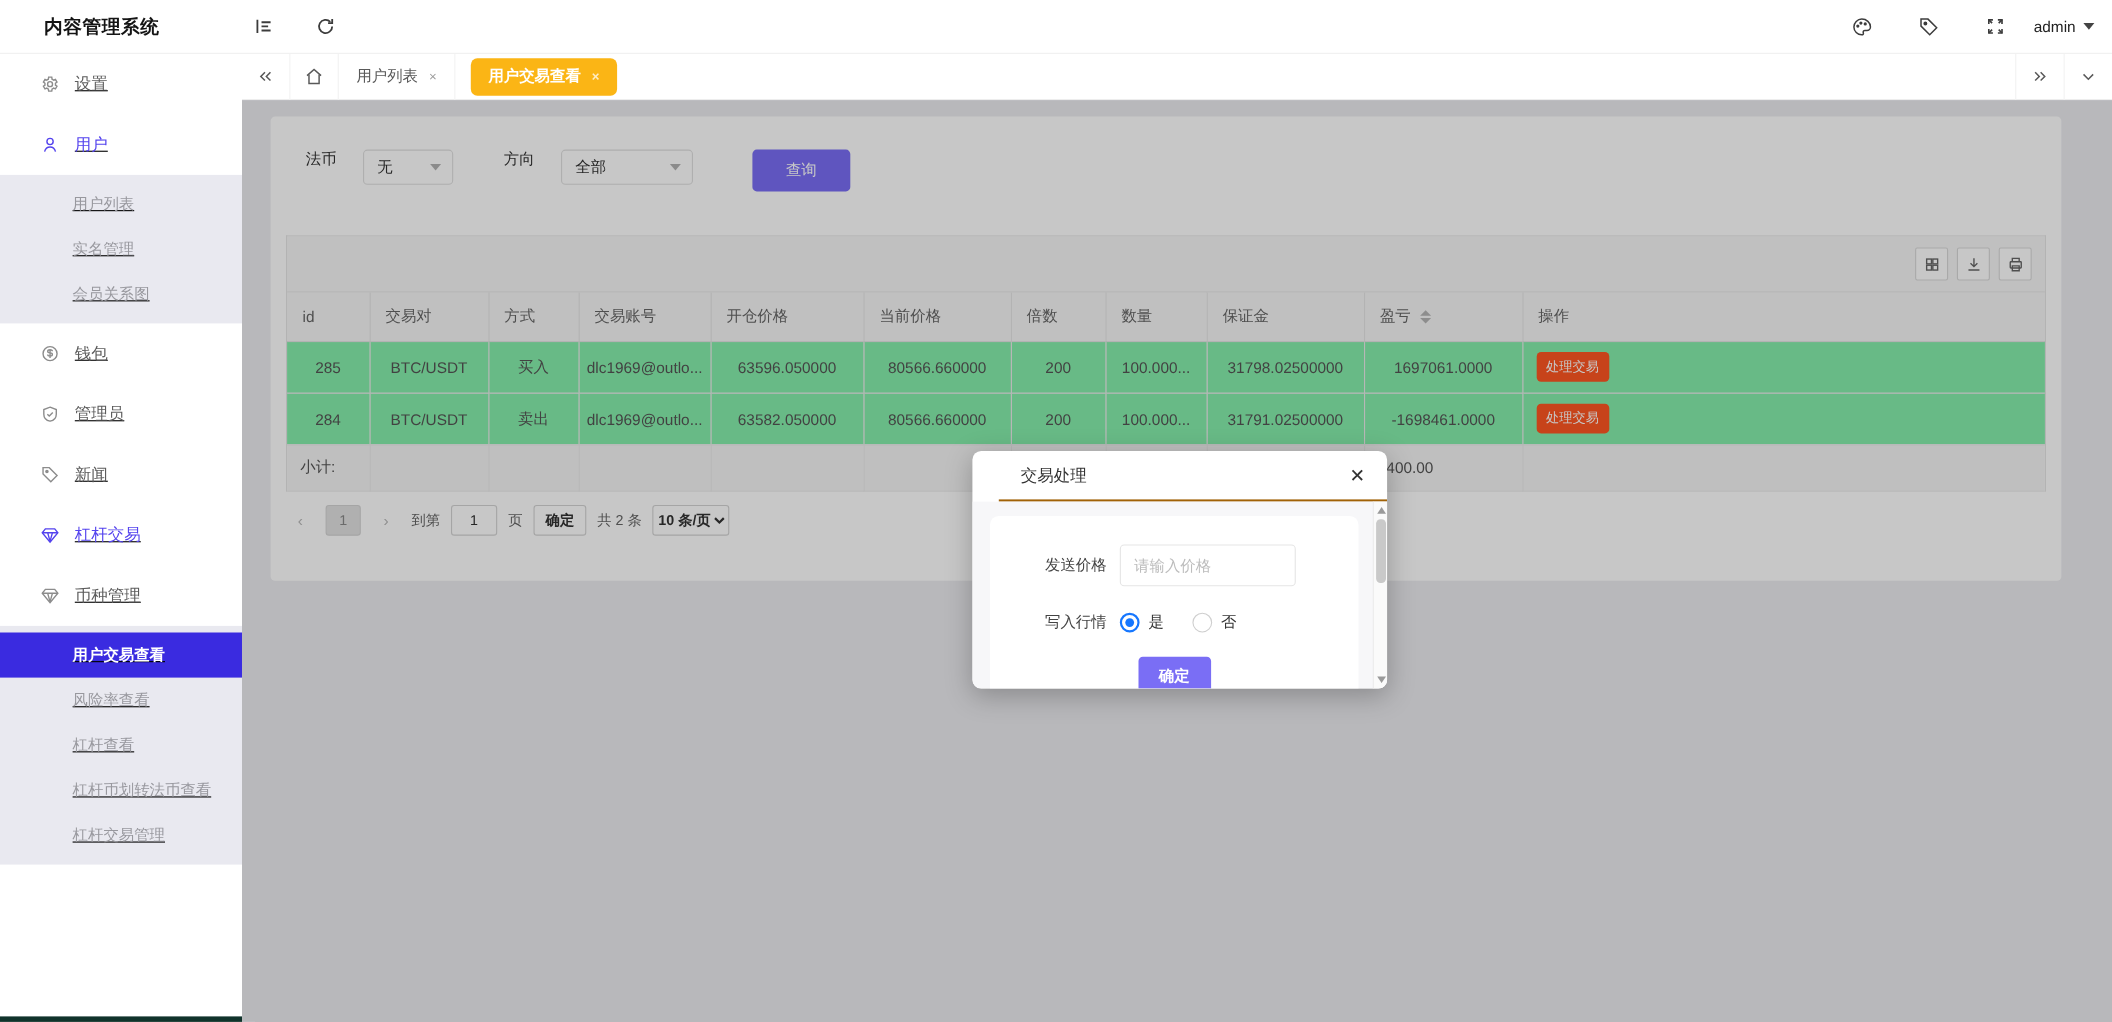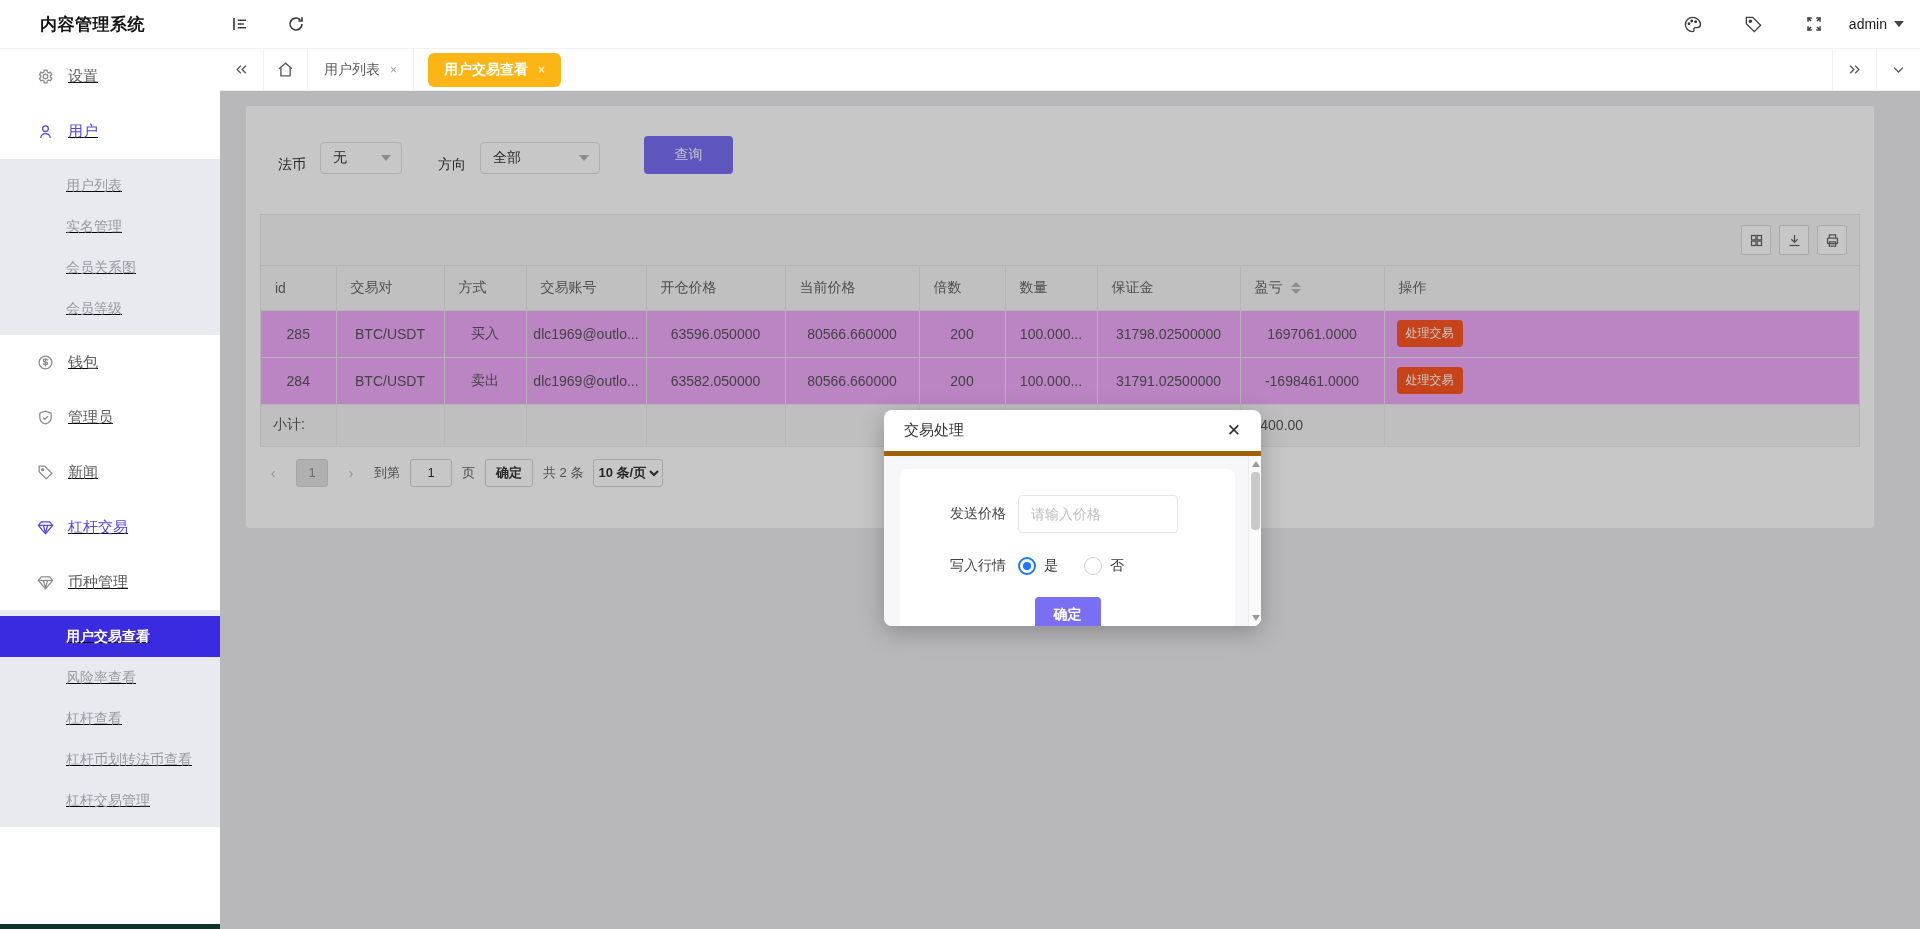--- a/index.html
+++ b/index.html
@@ -37,39 +37,39 @@
   .tab .x { font-size:12px; color:#9a9a9a; }
   .tab.active { background:#fbb515; color:#fff; font-weight:bold; height:34px; border-radius:6px; margin-left:14px; border:none; padding:0 16px; }
   .tab.active .x { color:rgba(255,255,255,.75); }
   .tabbar-right { margin-left:auto; display:flex; }
   .tabbar-right .tbtn { border-right:none; border-left:1px solid #f2f2f2; }
 
   
   .content { position:absolute; left:220px; top:91px; width:1700px; height:838px; background:#ececf0; overflow:hidden; }
   .card { position:absolute; left:26px; top:15px; width:1628px; height:422px; background:#fff; border-radius:4px; }
 
-  .filters { display:flex; align-items:flex-end; gap:14px; padding:30px 0 0 32px; }
+  .filters { display:flex; align-items:flex-start; gap:24px; padding:30px 0 0 32px; }
   .flabel { font-size:14px; color:#333; }
   .fselect { width:82px; height:32px; border:1px solid #e0e0e0; border-radius:4px; background:#fff;
     display:flex; align-items:center; justify-content:space-between; padding:0 10px 0 12px; font-size:14px; color:#333; cursor:pointer; }
   .fselect.wide { width:120px; margin-right:8px; }
   .fselect .arr { width:0; height:0; border-left:5px solid transparent; border-right:5px solid transparent; border-top:6px solid #b3b3b3; }
   .btn-primary { width:89px; height:38px; margin-left:22px; background:var(--accent); color:#ffffff; border:none; border-radius:4px;
     font-size:14px; cursor:pointer; font-family:inherit; }
 
   .table-wrap { margin:40px 14px 0 14px; border:1px solid #e6e6e6; border-bottom:none; }
   .ttoolbar { height:51px; background:#f6f6f6; border-bottom:1px solid #e6e6e6; display:flex; align-items:center; justify-content:flex-end; padding-right:12px; gap:8px; }
   .toolbtn { width:30px; height:30px; background:#fff; border:1px solid #d9d9d9; border-radius:2px; display:flex; align-items:center; justify-content:center; color:#666; cursor:pointer; }
 
   table.grid { width:100%; border-collapse:collapse; table-layout:fixed; }
   .grid th { height:44px; background:#f6f6f6; font-weight:normal; font-size:14px; color:#666;
     text-align:left; padding-left:14px; border-right:1px solid #e6e6e6; border-bottom:1px solid #e6e6e6; }
   .grid th:last-child { border-right:none; }
   .grid td { height:47px; font-size:14px; color:#555; text-align:center;
-    border-right:1px solid #ebebeb; border-bottom:1px solid #ebebeb; background:#f0abfc; }
+    border-right:1px solid #ebebeb; border-bottom:1px solid #ebebeb; background:#86efac; }
   .grid td:last-child { border-right:none; }
   .grid td.left { text-align:left; padding-left:12px; }
   .grid tr.subtotal td { background:#f5f5f5; height:42px; }
   .sort { display:inline-flex; flex-direction:column; gap:2px; margin-left:8px; vertical-align:middle; }
   .sort i { width:0; height:0; border-left:5px solid transparent; border-right:5px solid transparent; display:block; }
   .sort .up { border-bottom:5px solid #b5b5b5; }
   .sort .dn { border-top:5px solid #b5b5b5; }
   .btn-danger { background:var(--danger); color:#fff; border:none; border-radius:4px; padding:5px 9px; font-size:12px; cursor:pointer; font-family:inherit; }
 
   .pagination { display:flex; align-items:center; gap:10px; padding:12px 0 0 14px; font-size:13px; color:#666; }
@@ -77,21 +77,21 @@
   .pg-cur { width:32px; height:28px; background:#e2e2e2; border:1px solid #d4d4d4; border-radius:3px;
     display:flex; align-items:center; justify-content:center; color:#8a8a8a; }
   .pg-input { width:42px; height:28px; border:1px solid #d4d4d4; border-radius:3px; text-align:center; font-size:13px; color:#333; font-family:inherit; background:#fff; }
   .pg-btn { height:28px; padding:0 10px; background:#fff; border:1px solid #d4d4d4; border-radius:3px; font-weight:bold; font-size:13px; color:#333; cursor:pointer; font-family:inherit; }
   .pg-select { height:28px; border:1px solid #d4d4d4; border-radius:3px; font-size:13px; color:#333; background:#fff; font-family:inherit; font-weight:bold; }
 
   
   .overlay { position:absolute; left:0; top:0; width:1700px; height:838px; background:rgba(0,0,0,0.22); z-index:40; }
   .modal { position:absolute; left:664px; top:319px; width:377px; height:216px; background:#fff; border-radius:8px;
     box-shadow:0 6px 24px rgba(0,0,0,.25); z-index:50; overflow:hidden; }
-  .modal-head { height:46px; display:flex; align-items:center; justify-content:space-between; padding:0 20px; border-bottom:5px solid #a16207; }
+  .modal-head { height:46px; display:flex; align-items:center; justify-content:space-between; padding:0 20px; border-bottom:2px solid #a16207;margin-left:24px; }
   .modal-title { font-size:15px; color:#333; }
   .modal-close { font-size:17px; color:#333; cursor:pointer; line-height:1; }
   .modal-body { position:relative; height:170px; background:#f7f7f9; overflow:hidden; }
   .m-panel { position:absolute; left:16px; right:26px; top:13px; height:200px; background:#fff; border-radius:8px; }
   .m-row { display:flex; align-items:center; margin-top:24px; }
   .m-row:first-child { margin-top:26px; }
   .m-label { width:118px; text-align:right; font-size:14px; color:#444; padding-right:12px; }
   .m-input { width:160px; height:38px; border:1px solid #e5e5e5; border-radius:4px; padding:0 12px; font-size:14px; color:#333; font-family:inherit; }
   .m-input::placeholder { color:#bdbdbd; }
   .radio { display:flex; align-items:center; gap:8px; margin-right:26px; cursor:pointer; font-size:14px; color:#333; }
@@ -183,21 +183,20 @@
             <circle cx="12" cy="8" r="4"></circle>
             <path d="M5 21c1-4 4-6 7-6s6 2 7 6"></path>
           </svg>
       </span>
       <span>用户</span>
     </div>
     <div class="submenu">
       <div class="sub-item">用户列表</div>
       <div class="sub-item">实名管理</div>
       <div class="sub-item">会员关系图</div>
-      <div class="sub-item">会员等级</div>
     </div>
 
     <div class="side-item">
       <span class="sicon">
         <svg width="17" height="17" viewBox="0 0 24 24" fill="none" stroke="currentColor" stroke-width="1.8">
             <circle cx="12" cy="12" r="9"></circle>
             <path d="M12 6.5v11M15 9c0-1.2-1.4-2-3-2s-3 .8-3 2 1.2 2 3 2 3 .8 3 2-1.4 2-3 2-3-.8-3-2"></path>
           </svg>
       </span>
       <span>钱包</span>

